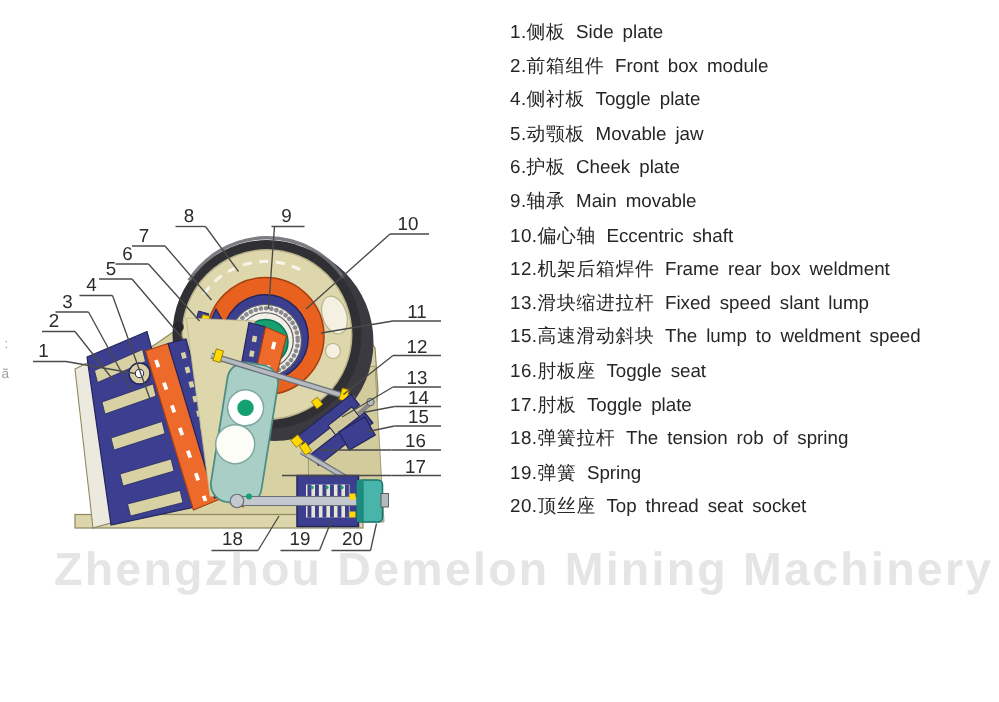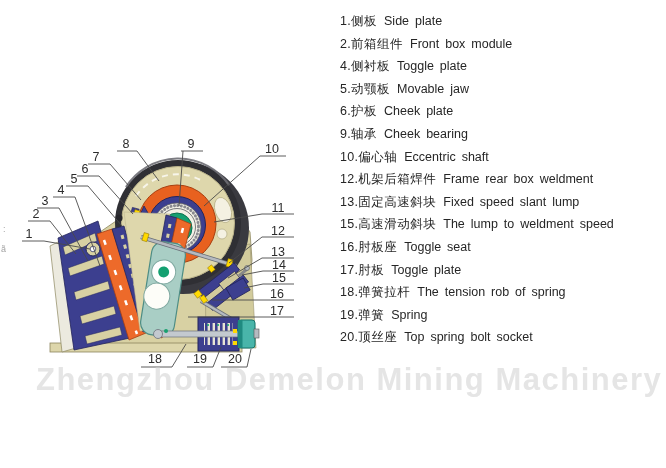--- a/index.html
+++ b/index.html
@@ -206,27 +206,27 @@
   </svg>
 
   <div id="watermark">Zhengzhou Demelon Mining Machinery</div>
 
   <div id="legend">
       <div class="lrow"><span class="num">1.</span><span class="zh">侧板</span><span class="en">Side plate</span></div>
       <div class="lrow"><span class="num">2.</span><span class="zh">前箱组件</span><span class="en">Front box module</span></div>
       <div class="lrow"><span class="num">4.</span><span class="zh">侧衬板</span><span class="en">Toggle plate</span></div>
       <div class="lrow"><span class="num">5.</span><span class="zh">动颚板</span><span class="en">Movable jaw</span></div>
       <div class="lrow"><span class="num">6.</span><span class="zh">护板</span><span class="en">Cheek plate</span></div>
-      <div class="lrow"><span class="num">9.</span><span class="zh">轴承</span><span class="en">Cheek bearing</span></div>
+      <div class="lrow"><span class="num">9.</span><span class="zh">轴承</span><span class="en">Main movable</span></div>
       <div class="lrow"><span class="num">10.</span><span class="zh">偏心轴</span><span class="en">Eccentric shaft</span></div>
       <div class="lrow"><span class="num">12.</span><span class="zh">机架后箱焊件</span><span class="en">Frame rear box weldment</span></div>
-      <div class="lrow"><span class="num">13.</span><span class="zh">固定高速斜块</span><span class="en">Fixed speed slant lump</span></div>
+      <div class="lrow"><span class="num">13.</span><span class="zh">滑块缩进拉杆</span><span class="en">Fixed speed slant lump</span></div>
       <div class="lrow"><span class="num">15.</span><span class="zh">高速滑动斜块</span><span class="en">The lump to weldment speed</span></div>
       <div class="lrow"><span class="num">16.</span><span class="zh">肘板座</span><span class="en">Toggle seat</span></div>
       <div class="lrow"><span class="num">17.</span><span class="zh">肘板</span><span class="en">Toggle plate</span></div>
       <div class="lrow"><span class="num">18.</span><span class="zh">弹簧拉杆</span><span class="en">The tension rob of spring</span></div>
       <div class="lrow"><span class="num">19.</span><span class="zh">弹簧</span><span class="en">Spring</span></div>
-      <div class="lrow"><span class="num">20.</span><span class="zh">顶丝座</span><span class="en">Top spring bolt socket</span></div>
+      <div class="lrow"><span class="num">20.</span><span class="zh">顶丝座</span><span class="en">Top thread seat socket</span></div>
     </div>
 
 <span class="edge-mark" style="left: 3px; top: 224px;">:</span>
     <span class="edge-mark" style="left: 1px; top: 244px;">ã</span>
   </div>
 
 </body></html>

